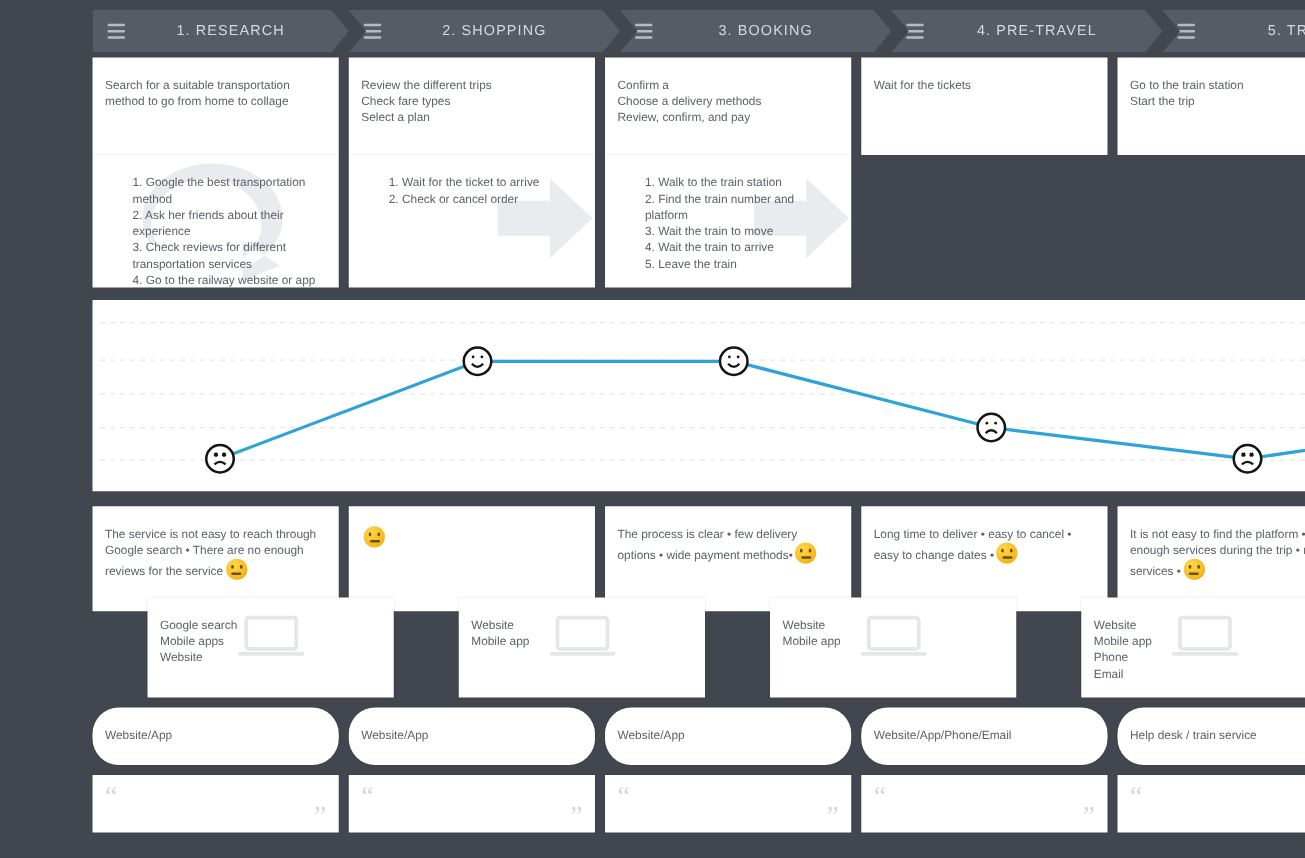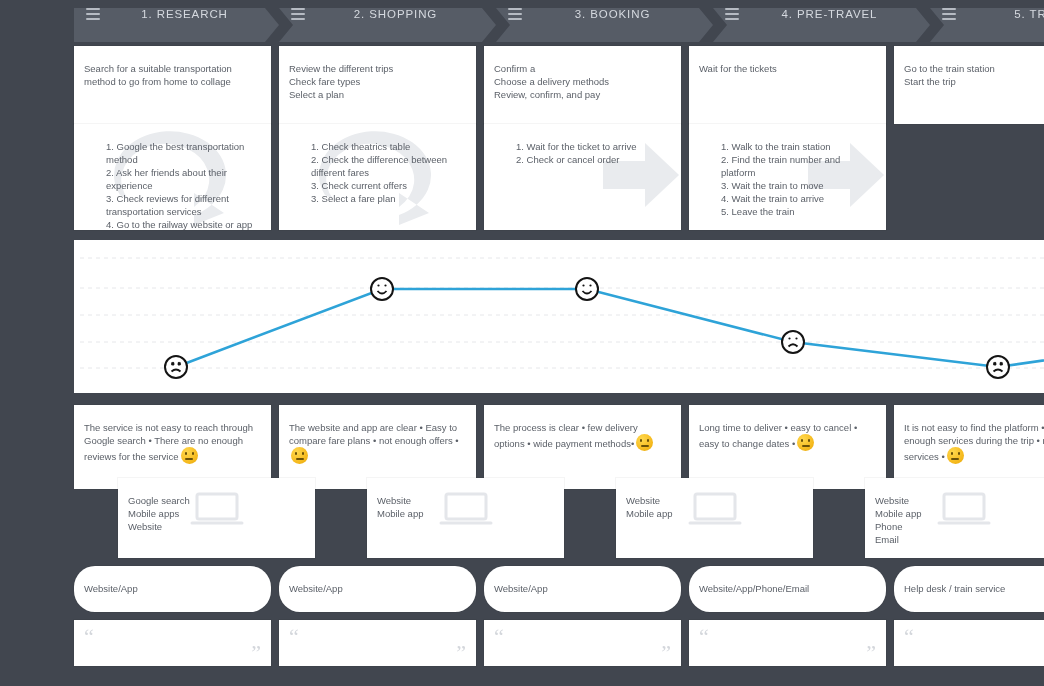--- a/index.html
+++ b/index.html
@@ -22,20 +22,21 @@
     left: 74px; top: 8px;
     height: 34px;
     width: 1000px;
     display: flex;
   }
   .stage {
     position: relative;
     height: 34px;
     background: #565c66;
     display: flex;
+    align-items: center;
     margin-right: 12px;
     padding-left: 2px;
     flex: 0 0 auto;
     clip-path: polygon(0 0, calc(100% - 14px) 0, 100% 50%, calc(100% - 14px) 100%, 0 100%, 14px 50%);
   }
   .stage:first-child {
     clip-path: polygon(0 0, calc(100% - 14px) 0, 100% 50%, calc(100% - 14px) 100%, 0 100%);
   }
   .stage-menu-icon {
     width: 14px; height: 12px;
@@ -239,31 +240,20 @@
           <path d="M30 70 A44 36 0 1 1 96 78 L96 64 L126 84 L96 96 L96 86 A56 44 0 1 0 22 66 Z" fill="#e9ebee"></path>
         </svg>
       </span>
       <p>1. Google the best transportation method
 2. Ask her friends about their experience
 3. Check reviews for different transportation services
 4. Go to the railway website or app
 Chat/email/phone the support</p>
     </div>
 
-    <div class="cell">
-      <span class="wm wm-cycle">
-        <svg width="150" height="96" viewBox="0 0 150 96">
-          <path d="M30 70 A44 36 0 1 1 96 78 L96 64 L126 84 L96 96 L96 86 A56 44 0 1 0 22 66 Z" fill="#e9ebee"></path>
-        </svg>
-      </span>
-      <p>1. Check theatrics table
-2. Check the difference between different fares
-3. Check current offers
-3. Select a fare plan</p>
-    </div>
 
 
     <div class="cell">
       <span class="wm wm-arrow">
         <svg width="76" height="68" viewBox="0 0 76 68">
           <path d="M0 20 L42 20 L42 2 L76 34 L42 66 L42 48 L0 48 Z" fill="#e9ebee"></path>
         </svg>
       </span>
       <p>1. Wait for the ticket to arrive
 2. Check or cancel order</p>
@@ -331,21 +321,21 @@
         </g>
       </g>
     </svg>
   </div>
 
   <div class="row" id="row-insights">
     <div class="cell">
       <p><span>The service is not easy to reach through Google search • There are no enough reviews for the service</span><span class="emoji"><i></i></span></p>
     </div>
     <div class="cell">
-      <p><span>The website and app are clear • Easy to compare fare plans • not enough offers •</span><span class="emoji"><i></i></span></p>
+      <p><span class="emoji"><i></i></span></p>
     </div>
     <div class="cell">
       <p><span>The process is clear • few delivery options • wide payment methods•</span><span class="emoji"><i></i></span></p>
     </div>
     <div class="cell">
       <p><span>Long time to deliver • easy to cancel • easy to change dates •</span><span class="emoji"><i></i></span></p>
     </div>
     <div class="cell">
       <p><span>It is not easy to find the platform • no enough services during the trip • no wifi services •</span><span class="emoji"><i></i></span></p>
     </div>

